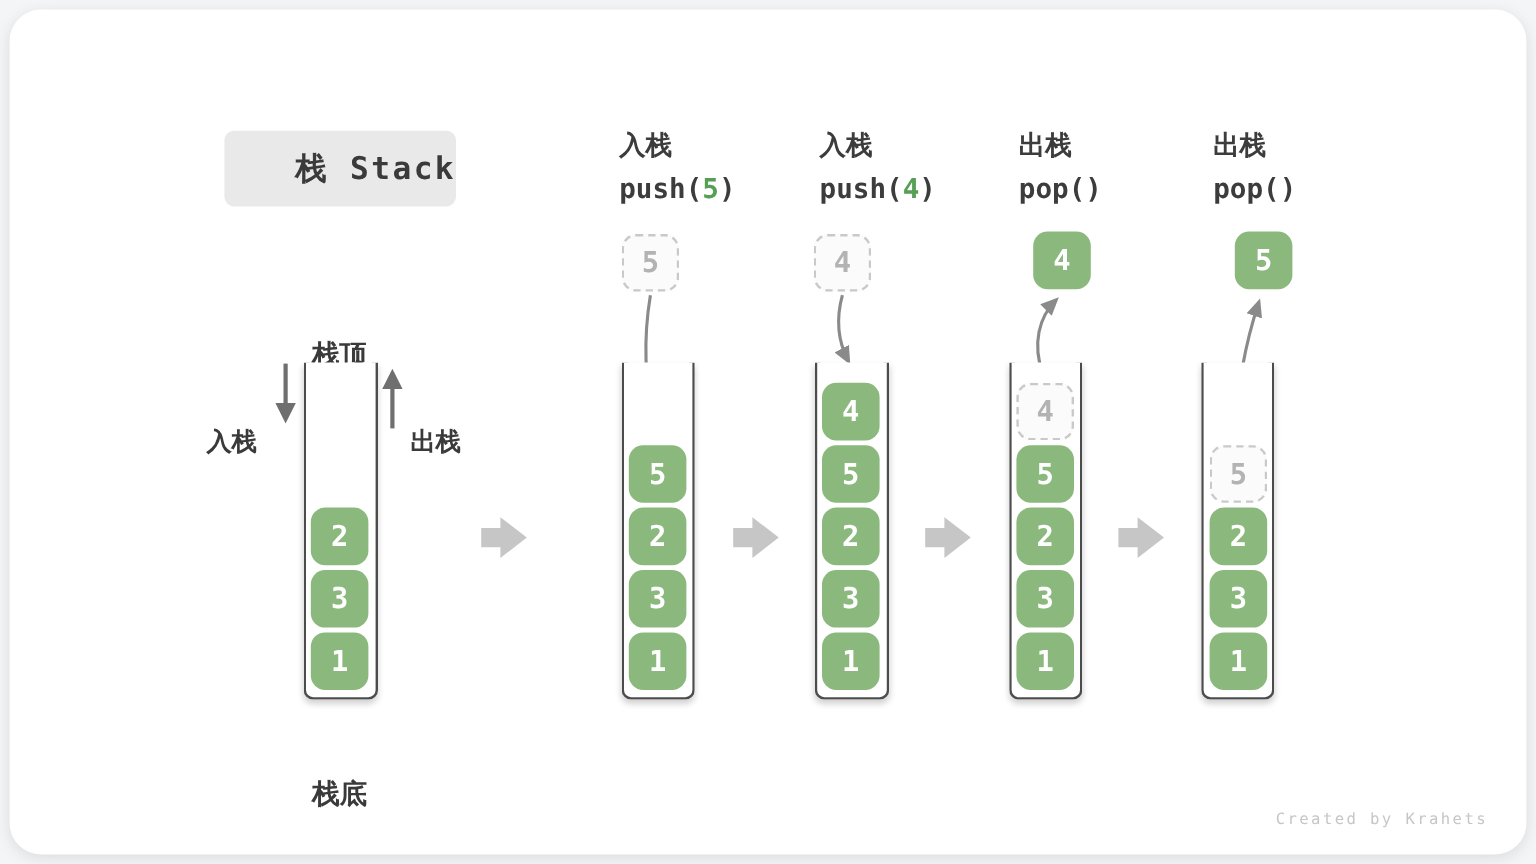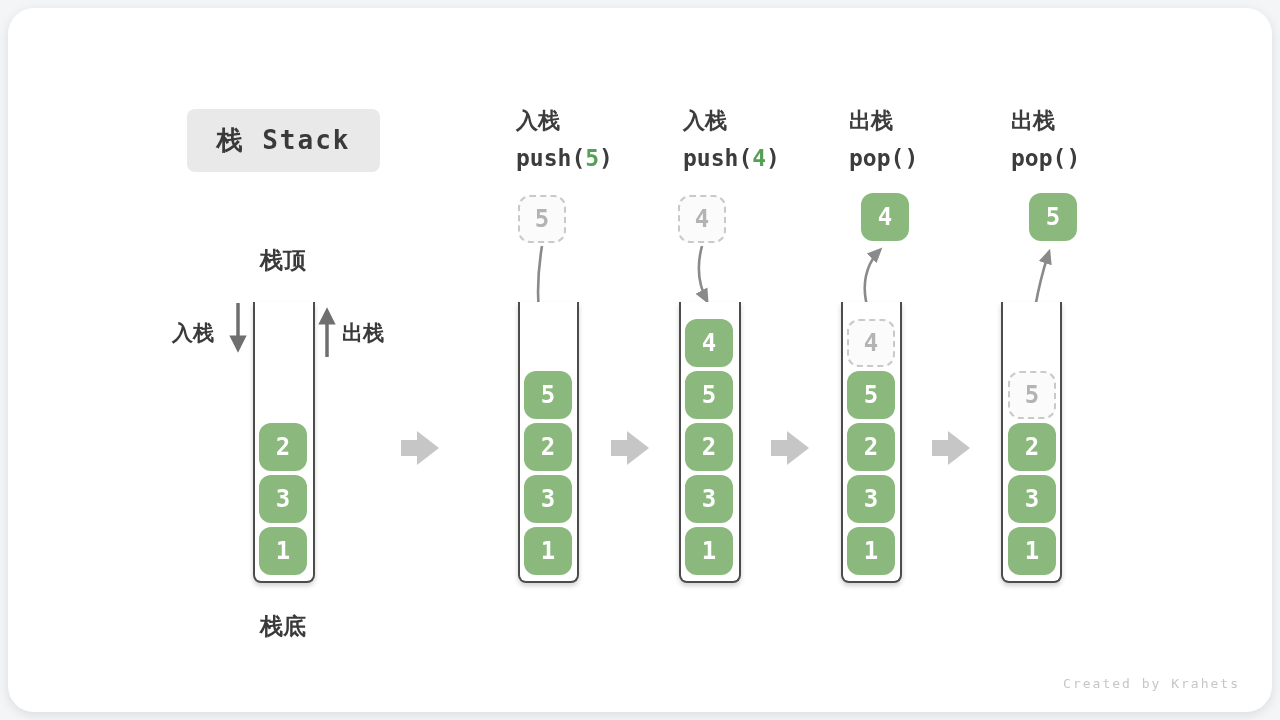--- a/index.html
+++ b/index.html
@@ -25,21 +25,21 @@
     position: absolute; left: 0; top: 0;
     width: 1280px; height: 720px;
     pointer-events: none;
   }
   .title-box {
     position: absolute;
     left: 187px; top: 109px;
     width: 193px; height: 63px;
     background: #e9e9e9;
     border-radius: 8px;
-    display: flex; align-items: center; justify-content: center;
+    display: flex; align-items: center; justify-content: flex-end;
     font-family: "DejaVu Sans Mono", "Liberation Mono", monospace;
     font-size: 26px; font-weight: 700;
     letter-spacing: 2px;
     color: #3a3a3a;
   }
   .op-label {
     position: absolute; top: 106px;
     white-space: nowrap;
   }
   .op-label .cjk {
@@ -49,20 +49,21 @@
   .op-label .code {
     font-family: "DejaVu Sans Mono", "Liberation Mono", monospace;
     font-size: 23px; font-weight: 600; color: #3c3c3c;
     display: block;
   }
   .op-label .code .arg { color: #55a054; font-weight: 700; }
   .legend-label {
     position: absolute;
     font-size: 23px; font-weight: 700; color: #3a3a3a;
     white-space: nowrap;
+    margin-top: 35px;
   }
   .well {
     position: absolute;
     top: 302px; height: 281px;
     border-left: 2px solid #4c4c4c;
     border-right: 2px solid #4c4c4c;
     border-bottom: 2px solid #4c4c4c;
     border-radius: 0 0 8px 8px;
     background: #ffffff;
     box-shadow: 0 3px 5px rgba(0,0,0,0.18);

